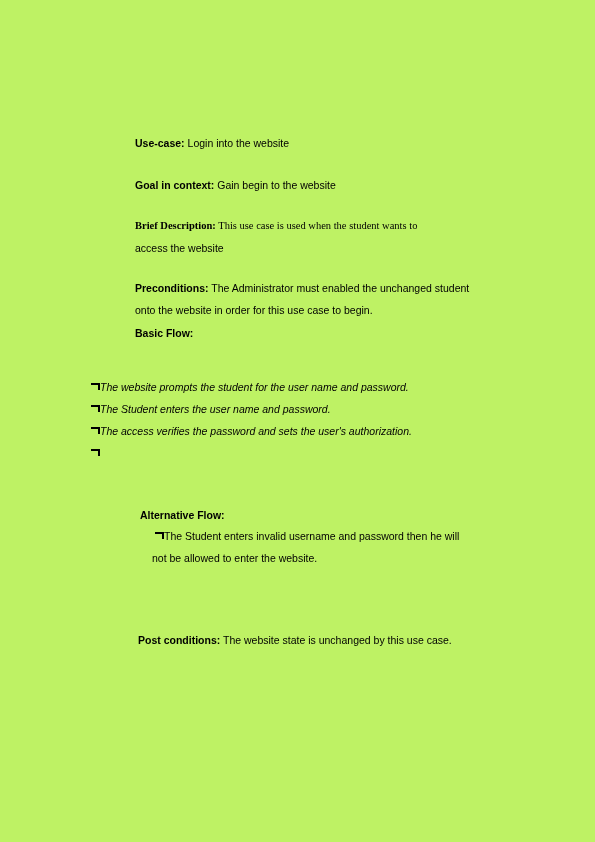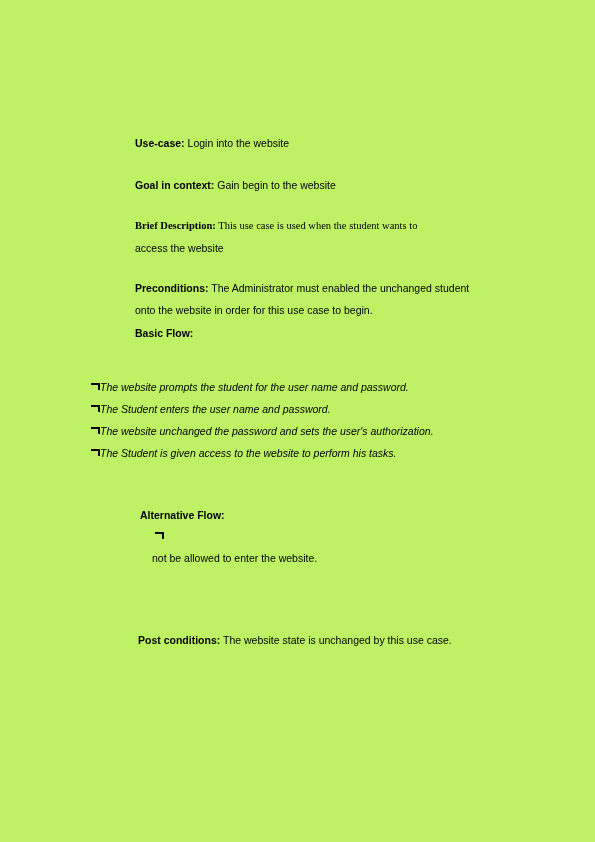--- a/index.html
+++ b/index.html
@@ -130,32 +130,32 @@
   <div class="block lbl" id="basicflow">Basic Flow:</div>
 
   <div class="block" id="basiclist">
     <div class="bullet-row">
       <span class="tofu"></span><span class="txt">The website prompts the student for the user name and password.</span>
     </div>
     <div class="bullet-row">
       <span class="tofu"></span><span class="txt">The Student enters the user name and password.</span>
     </div>
     <div class="bullet-row">
-      <span class="tofu"></span><span class="txt">The website unchanged the password and sets the user's authorization.</span>
+      <span class="tofu"></span><span class="txt">The access verifies the password and sets the user's authorization.</span>
     </div>
     <div class="bullet-row">
-      <span class="tofu"></span><span class="txt">The Student is given access to the website to perform his tasks.</span>
+      <span class="tofu"></span>
     </div>
   </div>
 
   <div class="block lbl" id="altflow">Alternative Flow:</div>
 
   <div class="block" id="altlist">
     <div class="alt-para">
-      <span class="tofu"></span>
+      <span class="tofu"></span><span>The Student enters invalid username and password then he will</span>
       <span class="cont">not be allowed to enter the website.</span>
     </div>
   </div>
 
   <div class="block" id="postcond">
     <span class="lbl">Post conditions:</span>
     <span>The website state is unchanged by this use case.</span>
   </div>
 
 </div>

